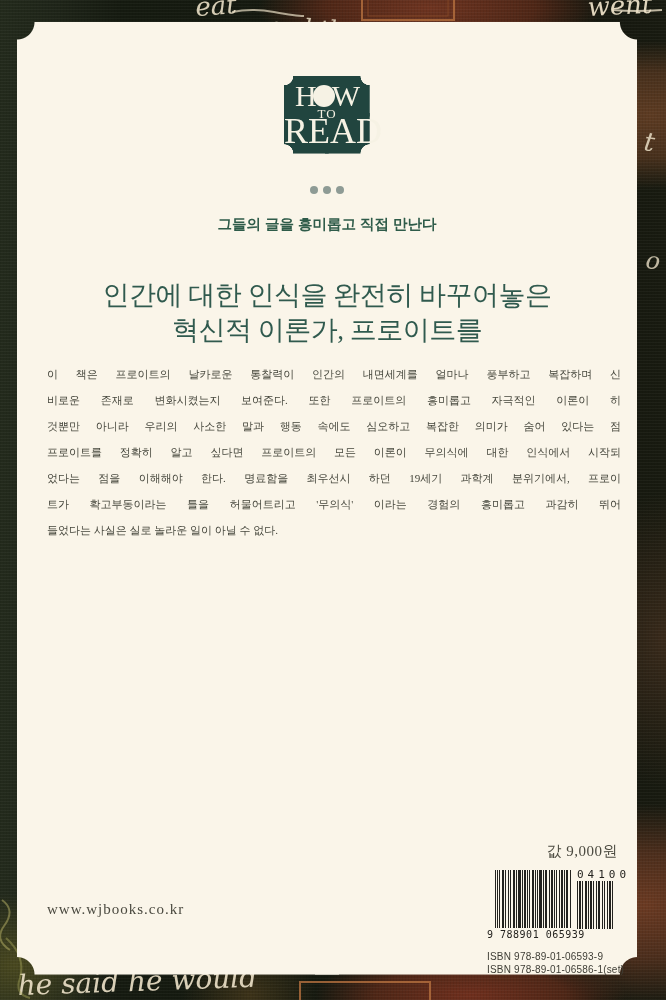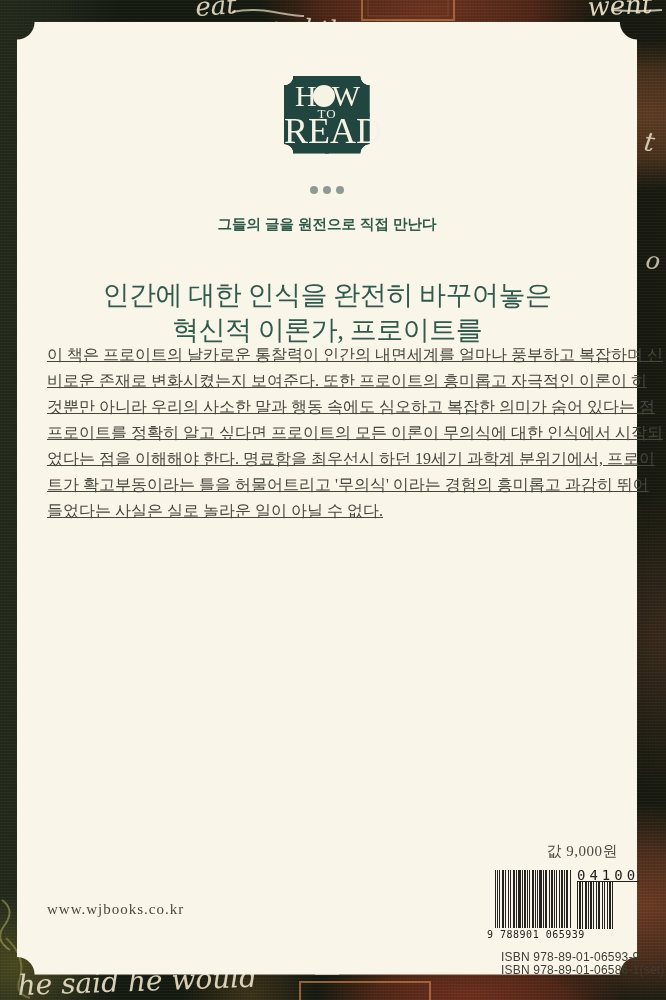--- a/index.html
+++ b/index.html
@@ -57,41 +57,41 @@
   .dot{width:8px;height:8px;border-radius:50%;background:var(--dot-gray,#8e9b95);}
 
   .tagline{position:absolute;top:190px;left:0;right:0;text-align:center;
     font-family:"Liberation Sans",sans-serif;font-weight:bold;
     font-size:14.5px;line-height:24px;color:var(--tagline-green,#2e5b49);}
 
   .title{position:absolute;top:256px;left:0;right:0;text-align:center;
     font-family:"Liberation Serif",serif;
     font-size:27px;line-height:35px;color:var(--title-teal,#305a4e);letter-spacing:-0.5px;}
 
-  .body-text{position:absolute;top:320px;left:30px;right:16px;
-    font-size:16px;color:var(--body-text,#45463c);text-decoration:underline;}
+  .body-text{position:absolute;top:339px;left:30px;right:16px;
+    font-size:11px;color:var(--body-text,#45463c);}
   .body-line{height:26px;line-height:26px;text-align:justify;text-align-last:justify;
     white-space:nowrap;overflow:visible;}
   .body-line.short{text-align:left;text-align-last:left;}
 
   .price{position:absolute;top:820px;right:19px;font-size:15px;
     color:var(--footer-text,#4b4a40);letter-spacing:.5px;}
 
   .barcode-block{position:absolute;top:848px;left:470px;width:150px;color:var(--barcode-ink,#23221e);}
   .bars-row{display:flex;align-items:flex-start;}
   .ean-col{width:84px;}
   .ean-bars{height:58px;display:flex;overflow:hidden;width:76px;margin-left:8px;}
   .ean-digits{margin-top:1px;font-family:"DejaVu Sans Mono",monospace;
     font-size:10px;letter-spacing:.5px;white-space:nowrap;}
   .addon-col{width:42px;margin-left:6px;}
-  .addon-digits{font-family:"DejaVu Sans Mono",monospace;font-size:14px;letter-spacing:4px;
-    white-space:nowrap;line-height:10px;text-decoration:underline;}
+  .addon-digits{font-family:"DejaVu Sans Mono",monospace;font-size:11px;letter-spacing:4px;
+    white-space:nowrap;line-height:10px;}
   .addon-bars{height:48px;display:flex;overflow:hidden;margin-top:1px;}
-  .isbn{margin-top:11px;margin-left:14px;font-family:"Liberation Sans",sans-serif;
-    font-size:12px;line-height:12.5px;letter-spacing:.2px;white-space:nowrap;color:#3e3d35;}
+  .isbn{margin-top:11px;font-family:"Liberation Sans",sans-serif;
+    font-size:10px;line-height:12.5px;letter-spacing:.2px;white-space:nowrap;color:#3e3d35;}
 
   .website{position:absolute;left:30px;top:879px;font-size:15px;letter-spacing:1px;
     color:var(--footer-text,#4b4a40);}
 </style>
 </head>
 <body>
 
 <div class="cover">
 
   <svg class="decor-svg" width="666" height="1000" viewBox="0 0 666 1000">
@@ -128,21 +128,21 @@
       <div class="badge-row3">READ</div>
     </div>
 
     <div class="dots">
       <span class="dot"></span>
       <span class="dot"></span>
       <span class="dot"></span>
     </div>
 
     <div class="tagline">
-      <div>그들의 글을 원전으로 직접 만난다</div>
+      <div>그들의 글을 흥미롭고 직접 만난다</div>
     </div>
 
     <div class="title">
       <div>인간에 대한 인식을 완전히 바꾸어놓은</div>
       <div>혁신적 이론가, 프로이트를</div>
     </div>
 
     <div class="body-text">
       <div class="body-line">이 책은 프로이트의 날카로운 통찰력이 인간의 내면세계를 얼마나 풍부하고 복잡하며 신</div>
       <div class="body-line">비로운 존재로 변화시켰는지 보여준다. 또한 프로이트의 흥미롭고 자극적인 이론이 히</div>

